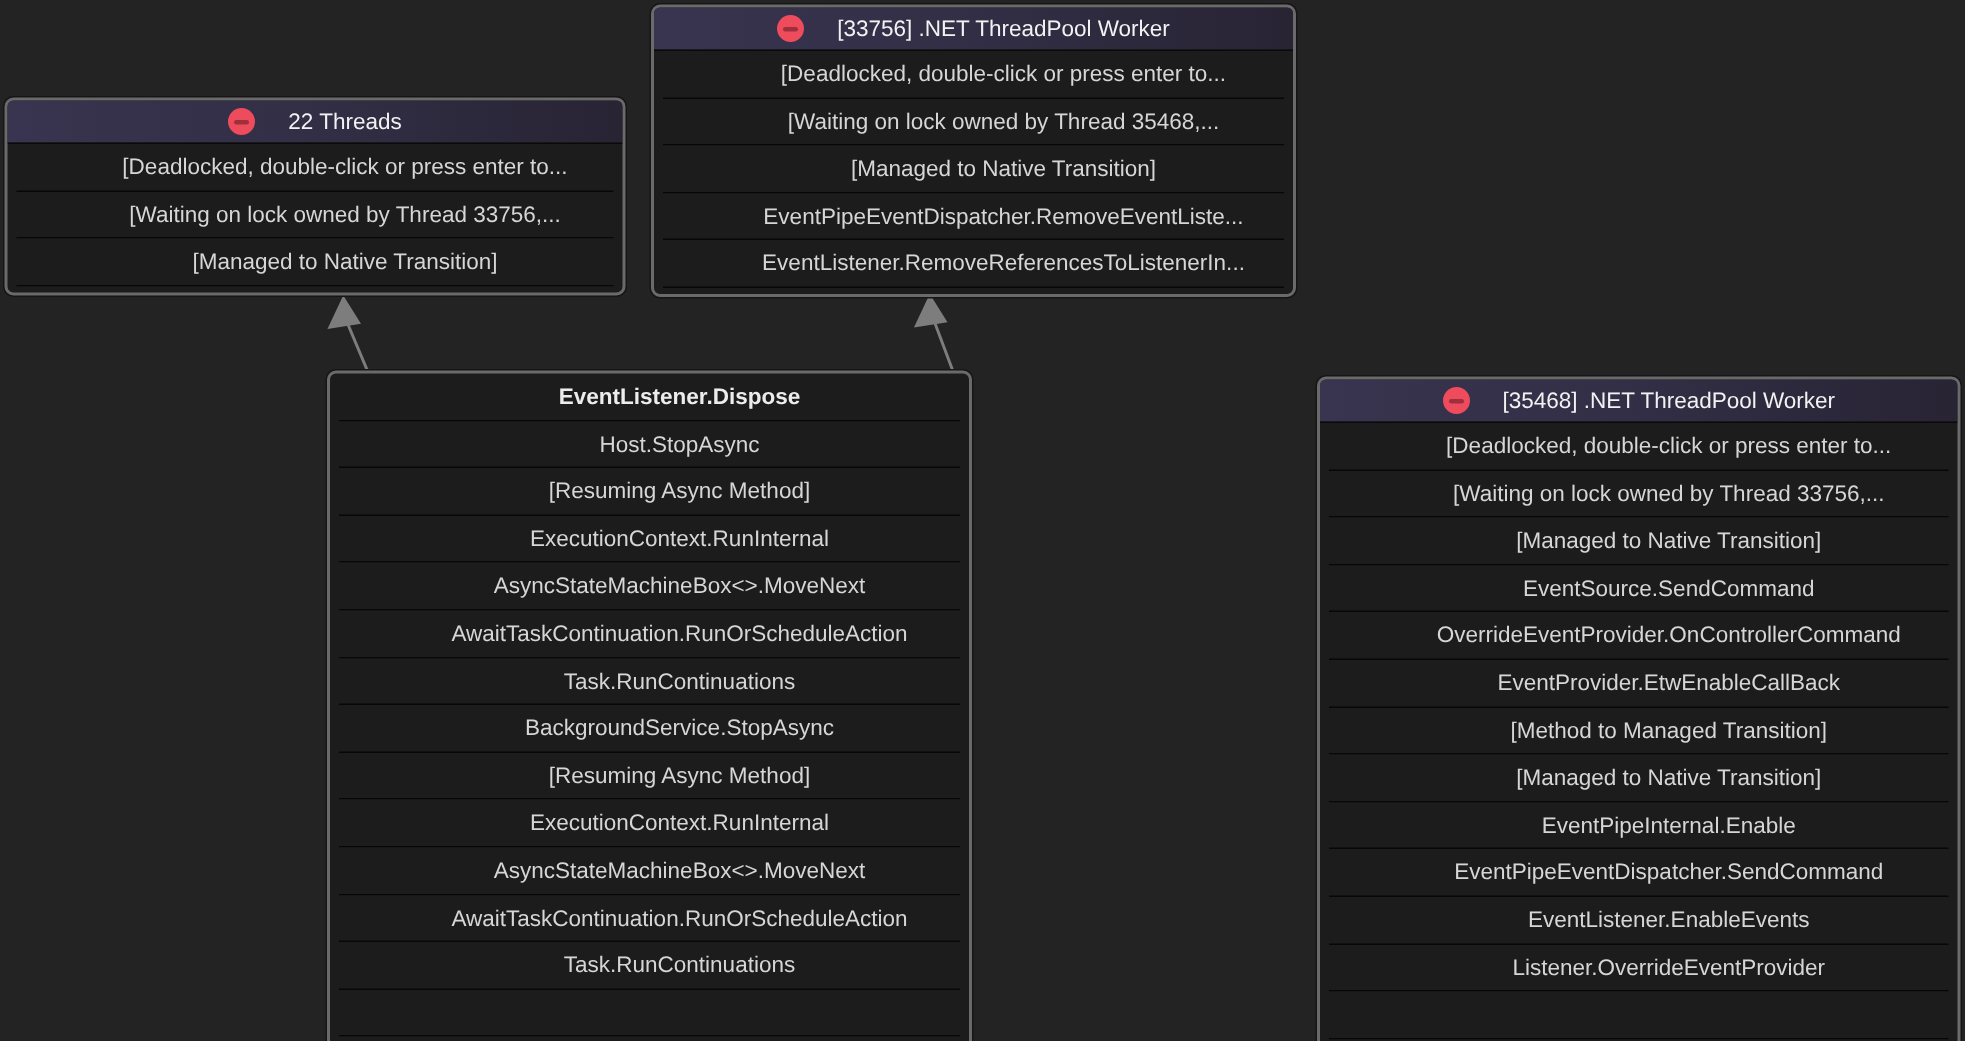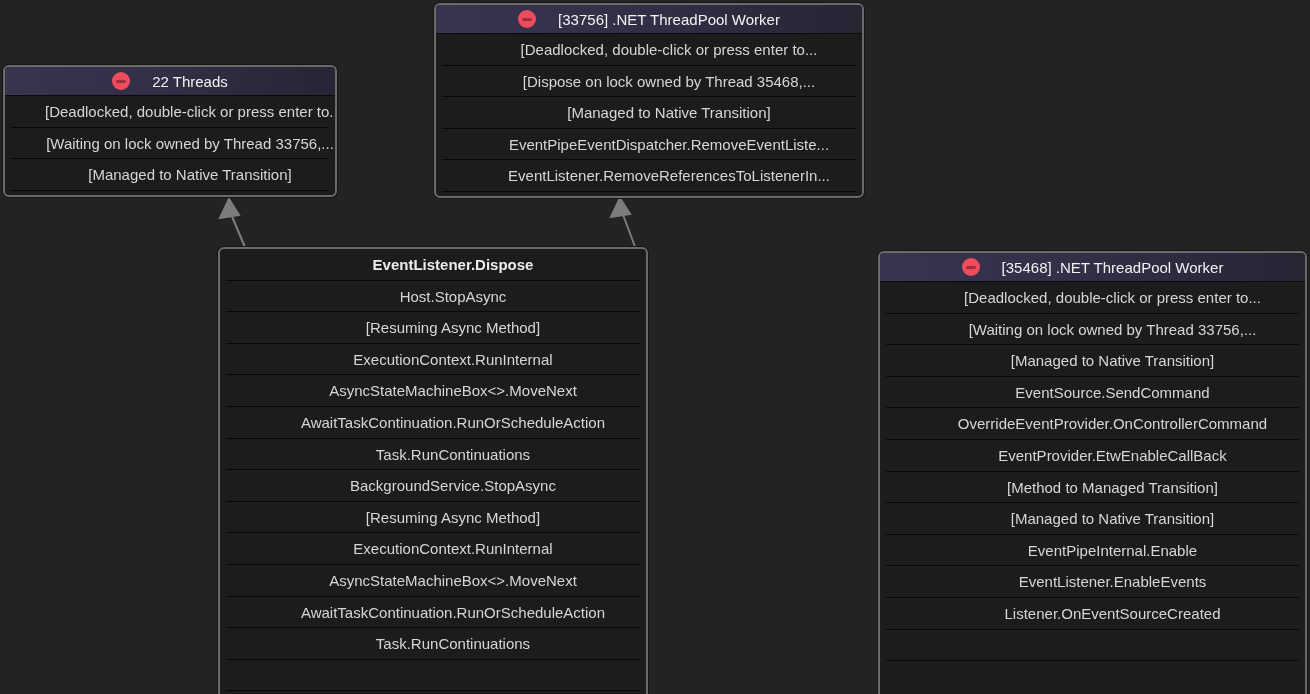--- a/index.html
+++ b/index.html
@@ -91,21 +91,21 @@
 
 <svg id="arrow-layer" viewBox="0 0 1310 694" xmlns="http://www.w3.org/2000/svg">
   <g stroke="#7d7d7d" stroke-width="2" fill="#7d7d7d">
     <line x1="247" y1="252" x2="231" y2="214"></line>
     <polygon points="229,199 220,218 239,215"></polygon>
     <line x1="637" y1="252" x2="622" y2="212"></line>
     <polygon points="620,198 611,217 630,214"></polygon>
   </g>
 </svg>
 
-<div class="stack-box" style="left:3px; top:65px; width:334px;">
+<div class="stack-box" style="left:3px; top:65px; width:414px;">
   <div class="box-header">
     <span class="stop-icon">
         <span class="bar"></span>
       </span>
     <span class="box-title">22 Threads</span>
   </div>
   <div class="box-rows">
       <div class="frame-row"><span>[Deadlocked, double-click or press enter to...</span></div>
       <div class="frame-row"><span>[Waiting on lock owned by Thread 33756,...</span></div>
       <div class="frame-row"><span>[Managed to Native Transition]</span></div>
@@ -114,21 +114,21 @@
 
 <div class="stack-box" style="left:434px; top:3px; width:430px;">
   <div class="box-header">
     <span class="stop-icon">
         <span class="bar"></span>
       </span>
     <span class="box-title">[33756] .NET ThreadPool Worker</span>
   </div>
   <div class="box-rows">
       <div class="frame-row"><span>[Deadlocked, double-click or press enter to...</span></div>
-      <div class="frame-row"><span>[Dispose on lock owned by Thread 35468,...</span></div>
+      <div class="frame-row"><span>[Waiting on lock owned by Thread 35468,...</span></div>
       <div class="frame-row"><span>[Managed to Native Transition]</span></div>
       <div class="frame-row"><span>EventPipeEventDispatcher.RemoveEventListe...</span></div>
       <div class="frame-row"><span>EventListener.RemoveReferencesToListenerIn...</span></div>
     </div>
 </div>
 
 <div class="stack-box" style="left:218px; top:247px; width:430px; height:480px;">
   <div class="box-rows">
       <div class="frame-row bold"><span>EventListener.Dispose</span></div>
       <div class="frame-row"><span>Host.StopAsync</span></div>
@@ -157,17 +157,18 @@
   <div class="box-rows">
       <div class="frame-row"><span>[Deadlocked, double-click or press enter to...</span></div>
       <div class="frame-row"><span>[Waiting on lock owned by Thread 33756,...</span></div>
       <div class="frame-row"><span>[Managed to Native Transition]</span></div>
       <div class="frame-row"><span>EventSource.SendCommand</span></div>
       <div class="frame-row"><span>OverrideEventProvider.OnControllerCommand</span></div>
       <div class="frame-row"><span>EventProvider.EtwEnableCallBack</span></div>
       <div class="frame-row"><span>[Method to Managed Transition]</span></div>
       <div class="frame-row"><span>[Managed to Native Transition]</span></div>
       <div class="frame-row"><span>EventPipeInternal.Enable</span></div>
+      <div class="frame-row"><span>EventPipeEventDispatcher.SendCommand</span></div>
       <div class="frame-row"><span>EventListener.EnableEvents</span></div>
-      <div class="frame-row"><span>Listener.OnEventSourceCreated</span></div>
+      <div class="frame-row"><span>Listener.OverrideEventProvider</span></div>
       <div class="frame-row"><span></span></div>
     </div>
 </div>
 
 </body></html>

